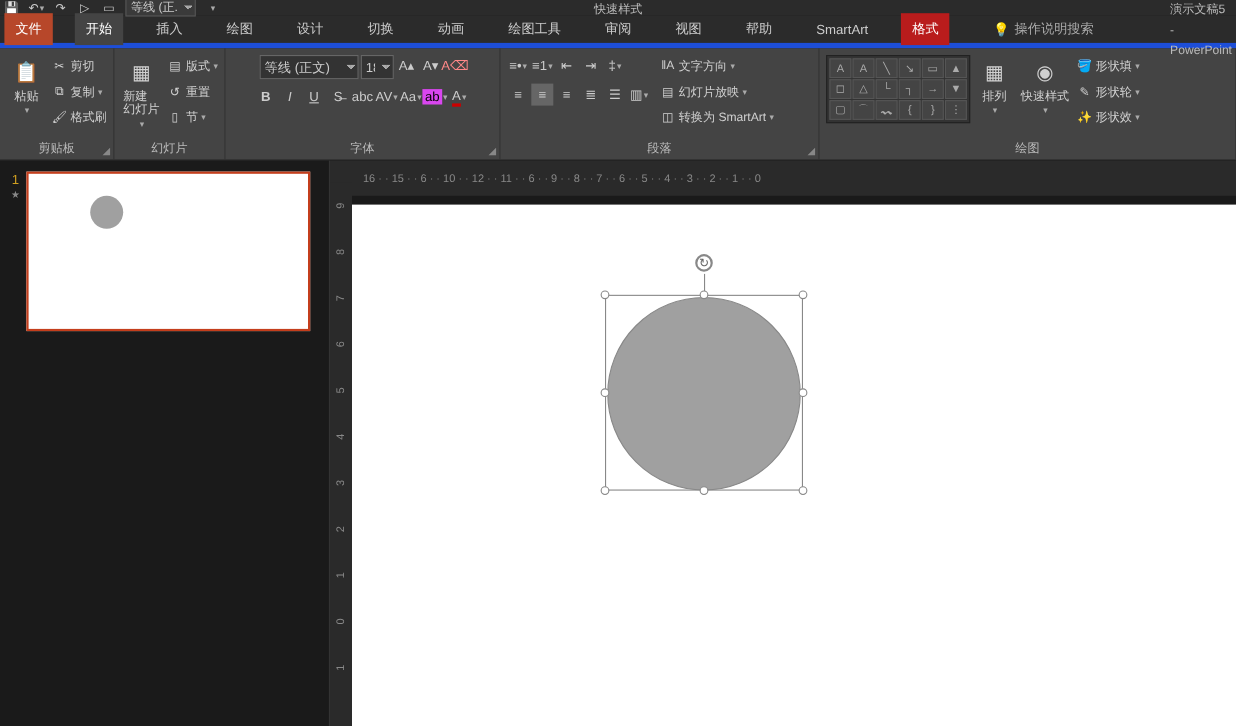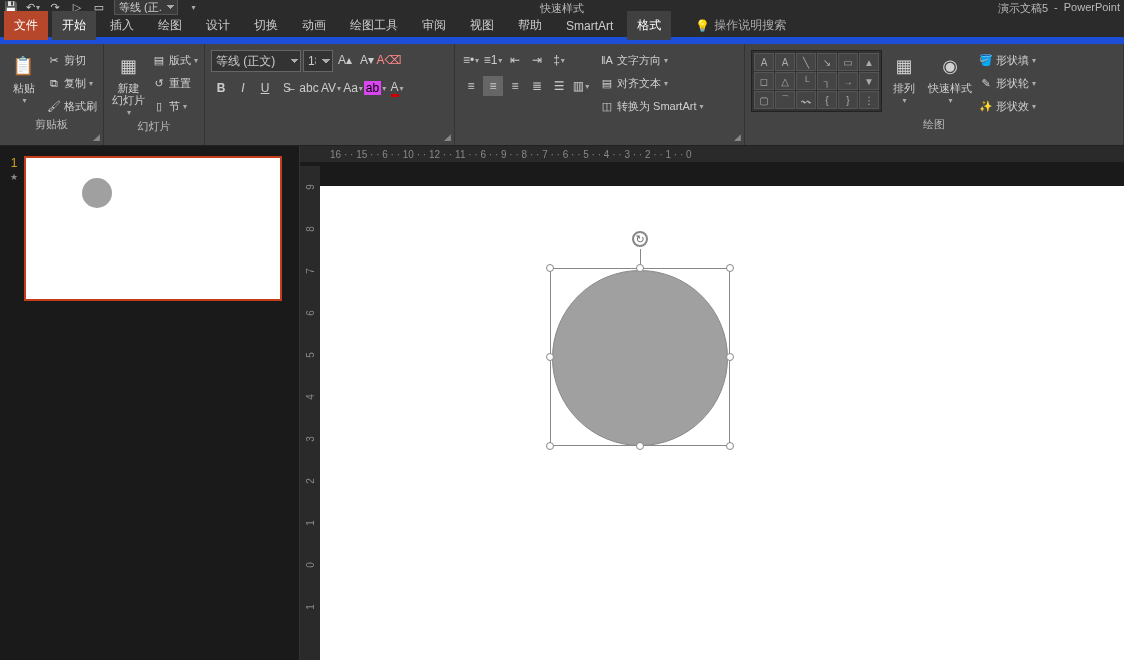--- a/index.html
+++ b/index.html
@@ -3,38 +3,38 @@
 <meta charset="utf-8">
 <style>
   * { box-sizing: border-box; margin: 0; padding: 0; font-family: "Microsoft YaHei", sans-serif; }
   body { width: 1124px; height: 660px; background: #1e1e1e; color: #d0d0d0; overflow: hidden; font-size: 12px; }
   
   .titlebar { height: 14px; background: #2b2b2b; display: flex; align-items: flex-start; padding: 0 4px; gap: 6px; }
   .qat { display: flex; gap: 8px; align-items: center; height: 14px; }
   .qat .icon { width: 14px; height: 14px; display:flex; align-items:center; justify-content:center; color:#ccc; font-size:11px;}
   .qat select { background:#3a3a3a; color:#ccc; border:1px solid #555; font-size:11px; height:16px; }
   .title-center { position:absolute; left:50%; transform:translateX(-50%); top:1px; font-size:11px; color:#bbb; display:flex; gap:4px;}
-  .title-right { position:absolute; right:4px; top:1px; font-size:11px; color:#bbb; display:flex; gap:6px;}
-  
-  .ribbon-tabs { height: 30px; background: #2b2b2b; display: flex; align-items: center; padding: 0 4px; gap: 4px; border-bottom:7px solid #1d4ed8; }
+  .title-right { position:absolute; right:4px; top:1px; font-size:11px; color:#bbb; display:flex; gap:6px;flex-direction:column;}
+  
+  .ribbon-tabs { height: 30px; background: #2b2b2b; display: flex; align-items: center; padding: 0 4px; gap: 20px; border-bottom:5px solid #1d4ed8; }
   .ribbon-tab { padding: 6px 10px; font-size: 12px; color: #ccc; cursor: pointer; }
   .ribbon-tab.active { background: #444; color: #fff; }
   .ribbon-tab.file { background: #b7472a; color:#fff; }
-  .ribbon-tab.context { background: #404040; color:#fff; }
+  .ribbon-tab.context { background: #b91c1c; color:#fff; }
   .tell-me { display:flex; align-items:center; gap:4px; margin-left:20px; color:#aaa;}
   
   .ribbon { height: 102px; background: #444; display: flex; border-bottom:1px solid #222;}
   .group { border-right: 1px solid #333; padding: 2px 6px 0 6px; display:flex; flex-direction:column; justify-content:space-between; height:100%; position:relative;}
   .group-content { flex:1; display:flex; align-items:flex-start; gap:4px; padding-top:4px;}
-  .group-label { text-align:center; font-size:11px; color:#bbb; padding-bottom:13px;}
+  .group-label { text-align:center; font-size:11px; color:#bbb; padding-bottom:3px;}
   .launcher { position:absolute; right:3px; bottom:3px; font-size:9px; color:#888;}
   
   .big-btn { display:flex; flex-direction:column; align-items:center; gap:2px; padding:2px; cursor:pointer; min-width:36px;}
   .big-btn .ic { width:28px; height:28px; display:flex; align-items:center; justify-content:center; font-size:18px;}
-  .big-btn .lbl { font-size:11px; text-align:center; line-height:1.1;}
+  .big-btn .lbl { font-size:11px; line-height:1.1;}
   
   .small-col { display:flex; flex-direction:column; gap:3px;}
   .small-row { display:flex; align-items:center; gap:2px; font-size:11px; cursor:pointer; height:20px;}
   .small-row .ic { width:16px; height:16px; display:flex; align-items:center; justify-content:center; font-size:11px;}
   .dd::after { content:"▾"; font-size:8px; margin-left:1px; color:#aaa;}
   
   .font-box { background:#333; border:1px solid #666; color:#ccc; height:22px; padding:0 4px; font-size:12px;}
   .font-name { width:90px; }
   .font-size { width:30px; }
   
@@ -46,21 +46,21 @@
   .shape-gallery .s { width:20px; height:18px; border:1px solid #555; display:flex; align-items:center; justify-content:center; font-size:10px; color:#aaa; cursor:pointer; background:#444;}
   
   .workspace { display:flex; height:calc(660px - 14px - 30px - 102px);}
   .thumb-panel { width:300px; background:#1a1a1a; border-right:1px solid #333; padding:10px 10px; overflow:auto;}
   .thumb-wrap { display:flex; gap:6px;}
   .thumb-num { color:#d0a020; font-size:12px; display:flex; flex-direction:column; align-items:center; gap:2px;}
   .thumb { width:258px; height:145px; border:2px solid #c43e1c; background:#fff; position:relative;}
   .thumb .mini-circle { position:absolute; left:56px; top:20px; width:30px; height:30px; border-radius:50%; background:#a0a0a0;}
   
   .editor { flex:1; background:#1a1a1a; position:relative; overflow:hidden;}
-  .ruler-h { position:absolute; left:0; right:0; top:0; height:16px; background:#2a2a2a; display:flex; align-items:center; padding-left:30px; color:#888; font-size:10px;}
+  .ruler-h { position:absolute; left:0; right:0; top:0; height:32px; background:#2a2a2a; display:flex; align-items:center; padding-left:30px; color:#888; font-size:10px;}
   .ruler-v { position:absolute; left:0; top:20px; bottom:0; width:20px; background:#2a2a2a; display:flex; flex-direction:column; align-items:center; color:#888; font-size:10px;}
   .ruler-v .vt { height:42px; display:flex; align-items:center; transform:rotate(-90deg);}
   
   .slide { position:absolute; left:20px; top:40px; right:0; bottom:0; background:#fff;}
   .shape-sel { position:absolute; left:230px; top:82px; width:180px; height:178px; border:1px solid #888;}
   .shape-circle { position:absolute; left:1px; top:1px; width:176px; height:176px; border-radius:50%; background:#a0a0a0; border:1px solid #888;}
   .handle { position:absolute; width:8px; height:8px; background:#fff; border:1px solid #888; border-radius:50%;}
   .h-tl{left:-5px;top:-5px;} .h-tm{left:calc(50% - 4px);top:-5px;} .h-tr{right:-5px;top:-5px;}
   .h-ml{left:-5px;top:calc(50% - 4px);} .h-mr{right:-5px;top:calc(50% - 4px);}
   .h-bl{left:-5px;bottom:-5px;} .h-bm{left:calc(50% - 4px);bottom:-5px;} .h-br{right:-5px;bottom:-5px;}
@@ -161,21 +161,21 @@
         <div class="small-row dd">
             <span class="ic">▯</span>
             <span>节</span>
           </div>
       </div>
     </div>
     <div class="group-label">幻灯片</div>
   </div>
 
   <div class="group" style="min-width:250px">
-    <div class="group-content" style="flex-direction:column; gap:6px; align-items:flex-start;">
+    <div class="group-content" style="flex-direction:column; gap:6px; align-items:center;">
       <div class="btn-row">
         <select class="font-box font-name"><option>等线 (正文)</option></select>
         <select class="font-box font-size"><option>18</option></select>
         <div class="sq-btn">A▴</div>
         <div class="sq-btn">A▾</div>
         <div class="sq-btn" style="color:#f88">A⌫</div>
       </div>
       <div class="btn-row">
         <div class="sq-btn">
             <b>B</b>
@@ -191,20 +191,21 @@
         <div class="sq-btn dd">AV</div>
         <div class="sq-btn dd">Aa</div>
         <div class="sq-btn dd">
             <span style="background:#d946ef;color:#000;padding:0 2px">ab</span>
           </div>
         <div class="sq-btn dd">
             <span style="border-bottom:3px solid #c00">A</span>
           </div>
       </div>
     </div>
+    <div class="group-label">字体</div>
     <span class="launcher">◢</span>
   </div>
 
   <div class="group" style="min-width:290px">
     <div class="group-content">
       <div style="display:flex; flex-direction:column; gap:6px;">
         <div class="btn-row">
           <div class="sq-btn dd">≡•</div>
           <div class="sq-btn dd">≡1</div>
           <div class="sq-btn">⇤</div>
@@ -220,28 +221,29 @@
           <div class="sq-btn dd">▥</div>
         </div>
       </div>
       <div class="small-col" style="margin-left:4px">
         <div class="small-row dd">
             <span class="ic">‖A</span>
             <span>文字方向</span>
           </div>
         <div class="small-row dd">
             <span class="ic">▤</span>
-            <span>对齐文本</span>
+            <span>幻灯片放映</span>
           </div>
         <div class="small-row dd">
             <span class="ic">◫</span>
             <span>转换为 SmartArt</span>
           </div>
       </div>
     </div>
+    <div class="group-label">段落</div>
     <span class="launcher">◢</span>
   </div>
 
   <div class="group" style="flex:1">
     <div class="group-content">
       <div class="shape-gallery">
         <div class="s">A</div>
         <div class="s">A</div>
         <div class="s">╲</div>
         <div class="s">↘</div>

